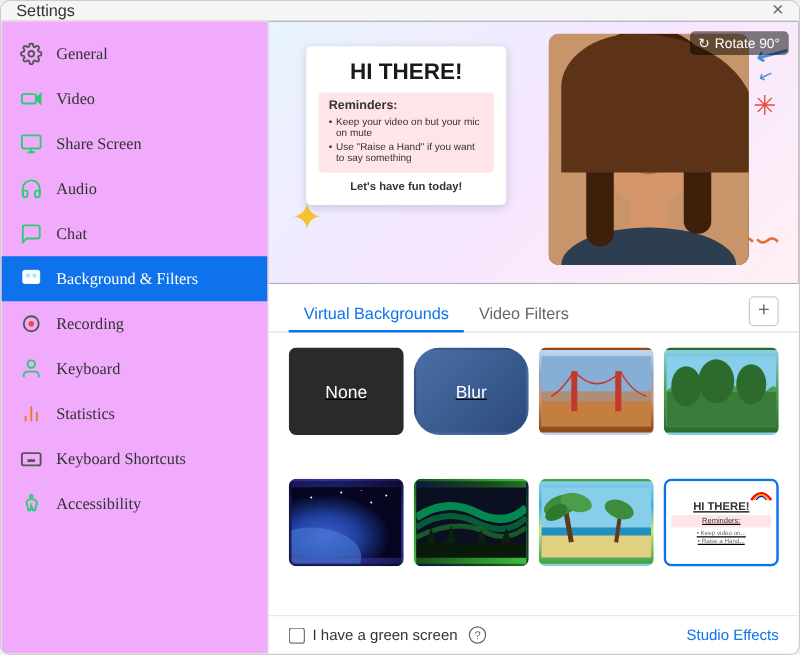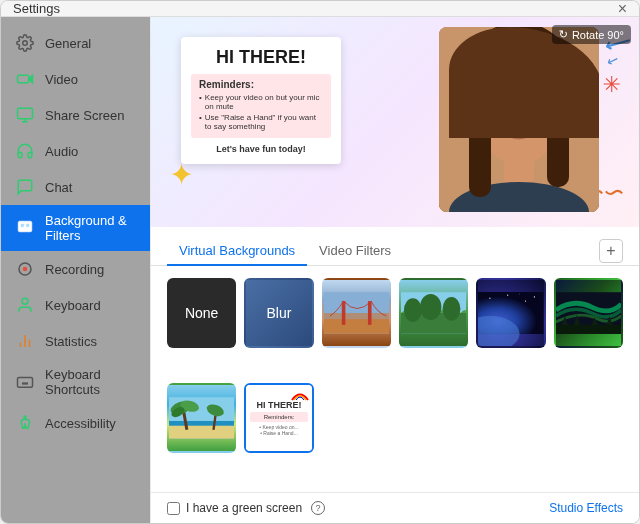--- a/index.html
+++ b/index.html
@@ -43,26 +43,27 @@
       background: none;
       border: none;
       line-height: 1;
     }
     .main-content {
       display: flex;
       flex: 1;
       overflow: hidden;
     }
     .sidebar {
-      width: 150px;
-      background: #a3a3a3;
+      width: 214px;
+      background: #f0abfc;
       border-right: 1px solid #e8e8e8;
       padding: 8px 0;
       flex-shrink: 0;
       overflow-y: auto;
+      font-family: Liberation Serif, serif;
     }
     .sidebar-item {
       display: flex;
       align-items: center;
       padding: 8px 14px;
       cursor: pointer;
       border-radius: 0;
       color: #333;
       gap: 10px;
     }
@@ -192,21 +193,20 @@
       padding: 3px 7px;
       font-size: 11px;
       cursor: pointer;
       z-index: 10;
       display: flex;
       align-items: center;
       gap: 4px;
     }
     .tabs-bar {
       display: flex;
-      align-items: center;
       padding: 10px 16px 0;
       border-bottom: 1px solid #e0e0e0;
       flex-shrink: 0;
     }
     .tab {
       padding: 6px 12px;
       cursor: pointer;
       color: #666;
       font-size: 13px;
       border-bottom: 2px solid transparent;
@@ -225,25 +225,26 @@
       border-radius: 4px;
       display: flex;
       align-items: center;
       justify-content: center;
       cursor: pointer;
       color: #666;
       font-size: 16px;
     }
     .backgrounds-grid {
       display: grid;
-      grid-template-columns: repeat(6, 1fr);
+      grid-template-columns: repeat(4, 1fr);
       gap: 8px;
       padding: 12px 16px;
       flex: 1;
       overflow-y: auto;
+      text-decoration: underline;
     }
     .bg-thumb {
       border-radius: 6px;
       overflow: hidden;
       cursor: pointer;
       height: 70px;
       position: relative;
       border: 2px solid transparent;
     }
     .bg-thumb.selected {
@@ -259,20 +260,21 @@
       font-weight: 500;
     }
     .bg-thumb-blur {
       background: linear-gradient(135deg, #4a6fa5 0%, #2c4a7c 100%);
       display: flex;
       align-items: center;
       justify-content: center;
       color: #fff;
       font-size: 14px;
       font-weight: 500;
+      border-radius: 21px;
     }
     .bg-thumb-bridge {
       background: linear-gradient(180deg, #c0d8f0 0%, #87a8c8 30%, #d4926b 60%, #8b4513 100%);
     }
     .bg-thumb-nature {
       background: linear-gradient(180deg, #87ceeb 0%, #4a9e4a 50%, #2d6b2d 100%);
     }
     .bg-thumb-space {
       background: radial-gradient(ellipse at 30% 70%, #4040c0 0%, #0a0a2e 100%);
     }

